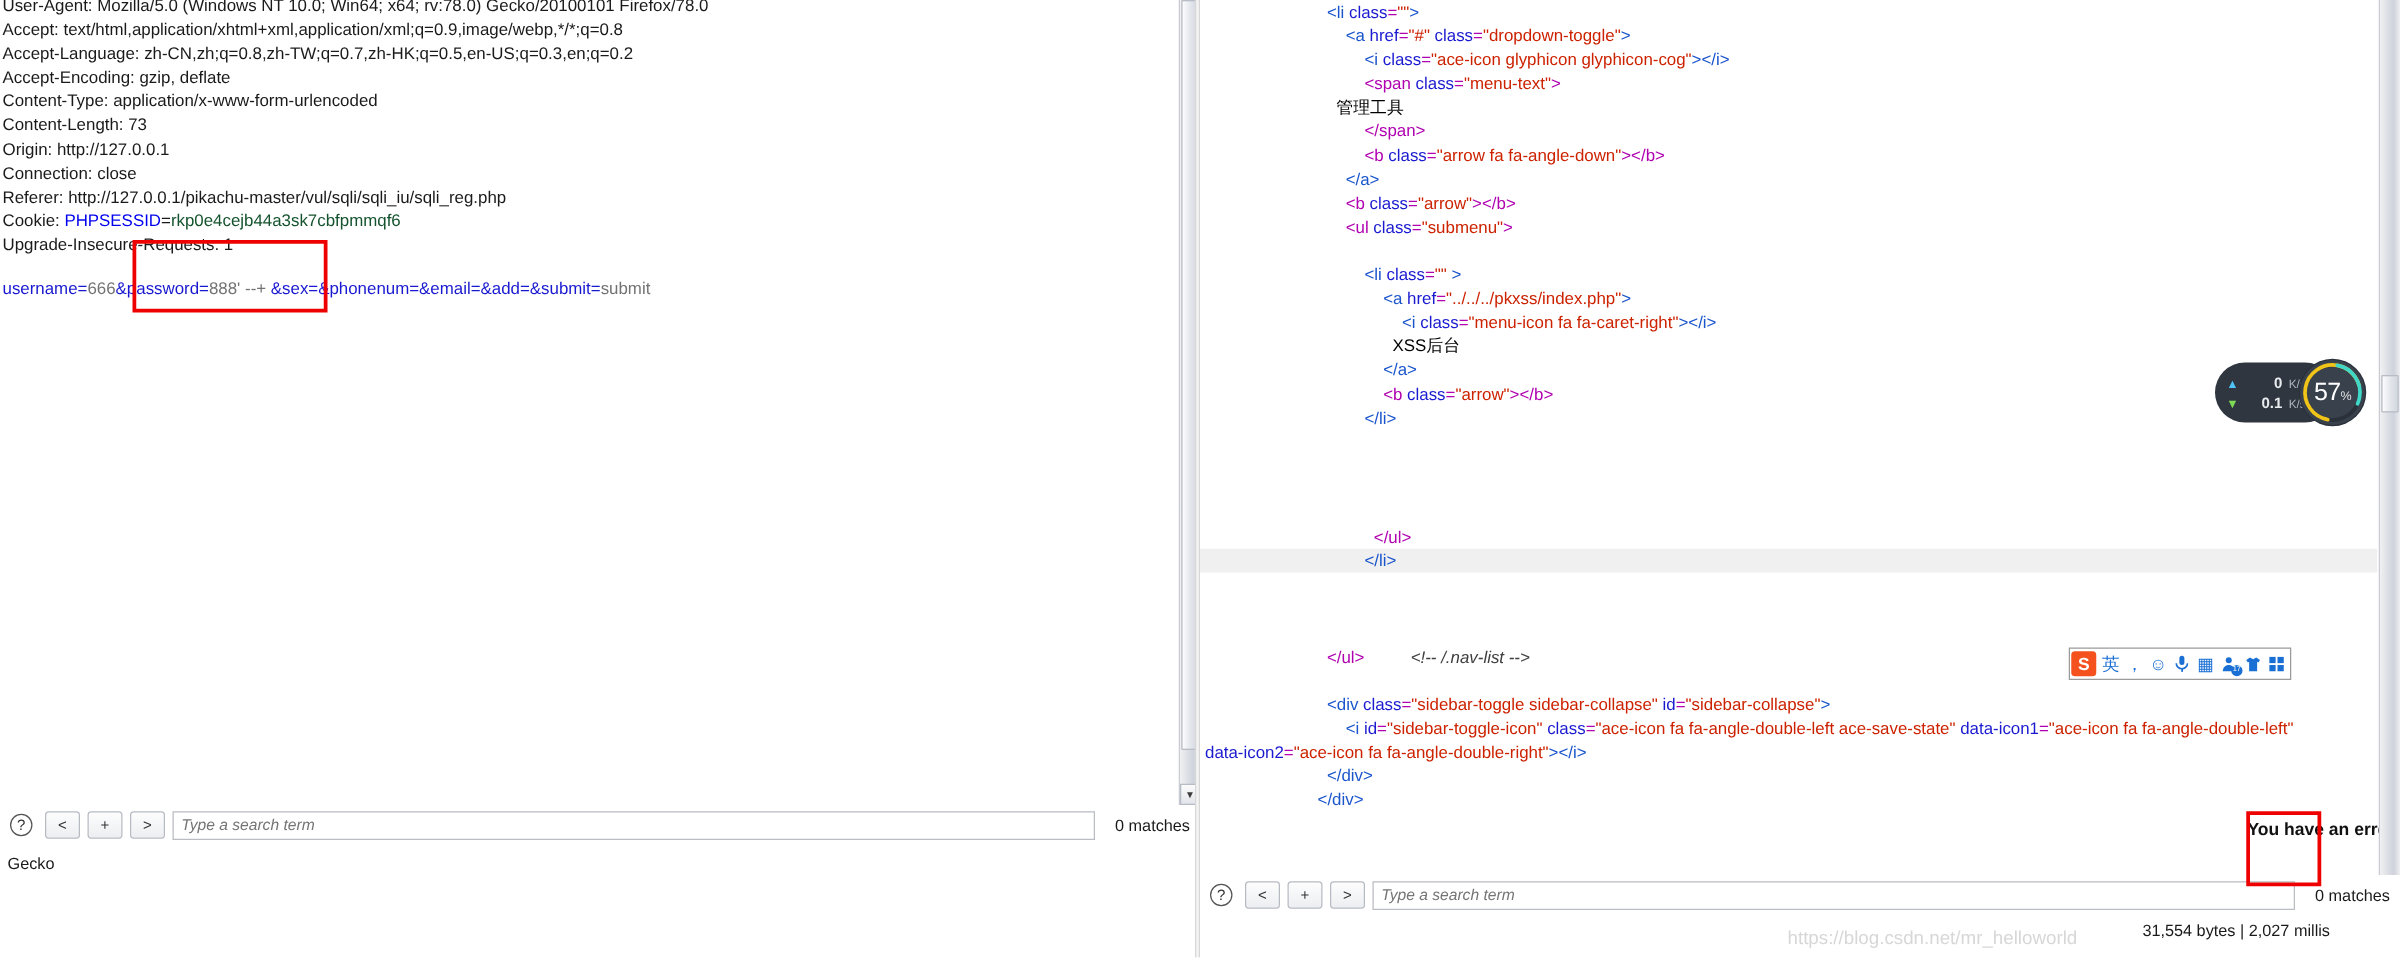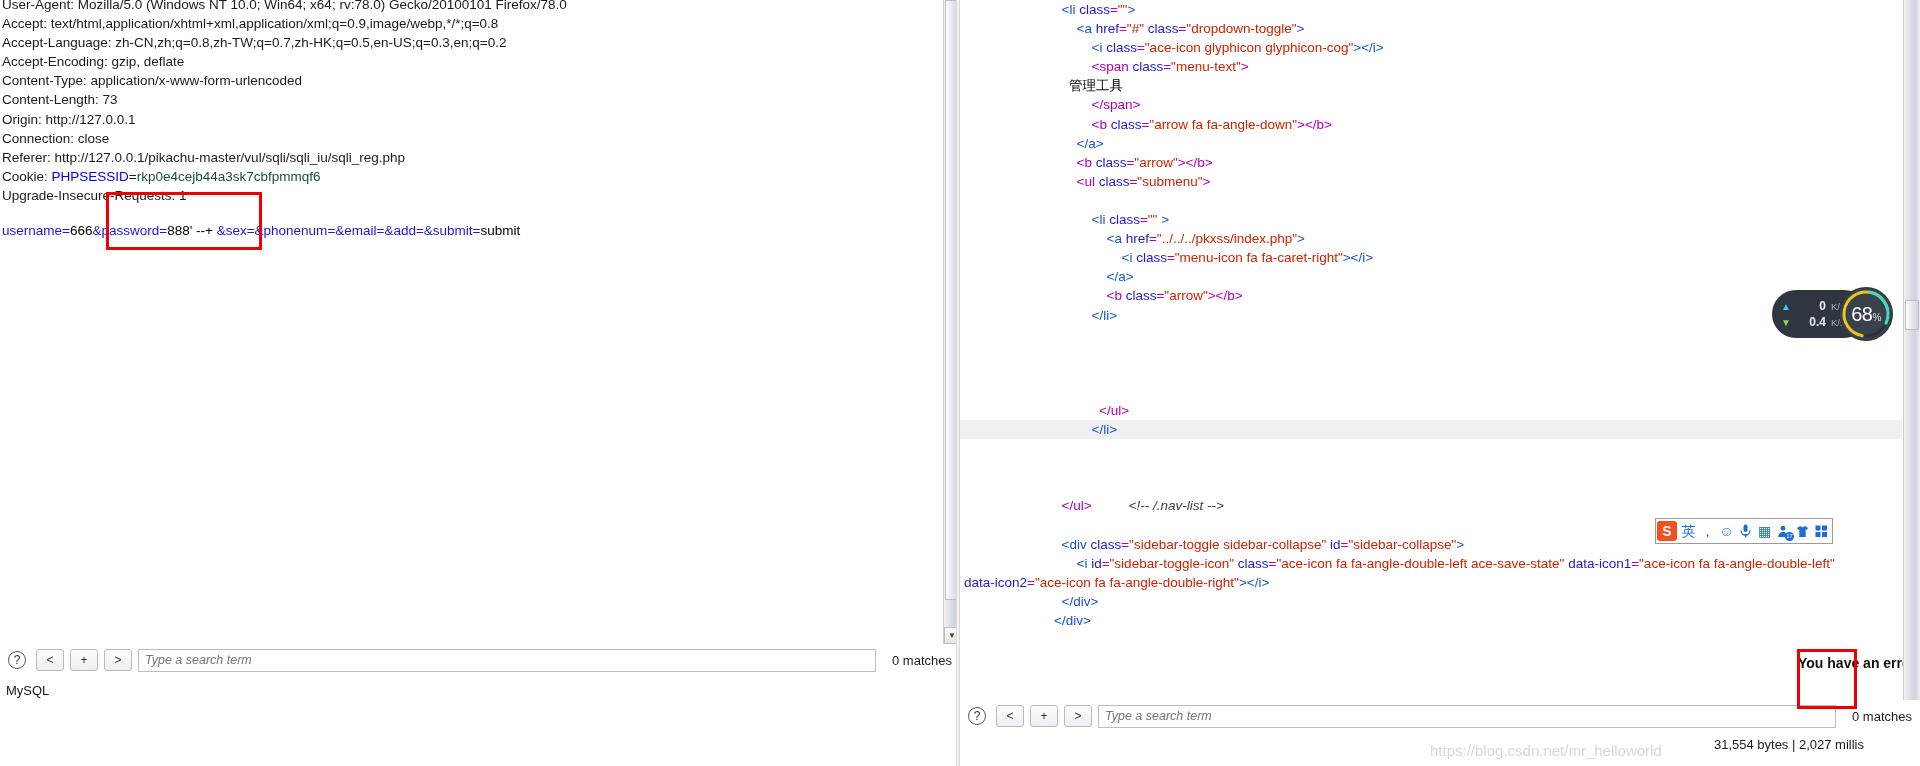--- a/index.html
+++ b/index.html
@@ -53,21 +53,21 @@
   .post-body {
     position: absolute;
     left: 2px;
     top: 221px;
     font-size: 13.5px;
     line-height: 19.1px;
     white-space: pre;
     font-family: "Liberation Sans", sans-serif;
   }
   .post-body .pb-blue { color: #1818d0; }
-  .post-body .pb-red  { color: #000000; }
+  .post-body .pb-red  { color: #737373; }
 
   
   .annot-box {
     position: absolute;
     border: 3px solid #ee0000;
     background: transparent;
     pointer-events: none;
   }
   #annot-password { left: 106px; top: 192px; width: 156px; height: 58px; }
   #annot-sqlerr   { left: 1797px; top: 649px; width: 60px; height: 60px; }
@@ -356,21 +356,21 @@
 
     <div class="search-bar">
       <div class="help-icon">?</div>
       <div class="nav-btn">&lt;</div>
       <div class="nav-btn">+</div>
       <div class="nav-btn">&gt;</div>
       <input class="search-input" type="text" placeholder="Type a search term" style="">
       <div class="matches">0 matches</div>
     </div>
 
-    <div class="status-line" id="request-status">MySQL</div>
+    <div class="status-line" id="request-status">Gecko</div>
   </div>
 
   <div class="panel-divider"></div>
 
   <div class="panel" id="response-panel">
     <div class="panel-body">
       <div class="code-view" id="resp-code">
           <div class="code-line"><span>                          </span><span class="tok-tag">&lt;li </span><span class="tok-attr">class</span><span class="tok-punct">=</span><span class="tok-val">""</span><span class="tok-tag">&gt;</span></div>
           <div class="code-line"><span>                              </span><span class="tok-tag">&lt;a </span><span class="tok-attr">href</span><span class="tok-punct">=</span><span class="tok-val">"#"</span><span class="tok-attr"> class</span><span class="tok-punct">=</span><span class="tok-val">"dropdown-toggle"</span><span class="tok-tag">&gt;</span></div>
           <div class="code-line"><span>                                  </span><span class="tok-tag">&lt;i </span><span class="tok-attr">class</span><span class="tok-punct">=</span><span class="tok-val">"ace-icon glyphicon glyphicon-cog"</span><span class="tok-tag">&gt;&lt;/i&gt;</span></div>
@@ -378,20 +378,21 @@
           <div class="code-line"><span>                            </span><span class="tok-text">管理工具</span></div>
           <div class="code-line"><span>                                  </span><span class="tok-punct">&lt;/span&gt;</span></div>
           <div class="code-line"><span>                                  </span><span class="tok-punct">&lt;b </span><span class="tok-attr">class</span><span class="tok-punct">=</span><span class="tok-val">"arrow fa fa-angle-down"</span><span class="tok-punct">&gt;&lt;/b&gt;</span></div>
           <div class="code-line"><span>                              </span><span class="tok-tag">&lt;/a&gt;</span></div>
           <div class="code-line"><span>                              </span><span class="tok-punct">&lt;b </span><span class="tok-attr">class</span><span class="tok-punct">=</span><span class="tok-val">"arrow"</span><span class="tok-punct">&gt;&lt;/b&gt;</span></div>
           <div class="code-line"><span>                              </span><span class="tok-punct">&lt;ul </span><span class="tok-attr">class</span><span class="tok-punct">=</span><span class="tok-val">"submenu"</span><span class="tok-punct">&gt;</span></div>
           <div class="code-line">&nbsp;</div>
           <div class="code-line"><span>                                  </span><span class="tok-tag">&lt;li </span><span class="tok-attr">class</span><span class="tok-punct">=</span><span class="tok-val">""</span><span class="tok-tag"> &gt;</span></div>
           <div class="code-line"><span>                                      </span><span class="tok-tag">&lt;a </span><span class="tok-attr">href</span><span class="tok-punct">=</span><span class="tok-val">"../../../pkxss/index.php"</span><span class="tok-tag">&gt;</span></div>
           <div class="code-line"><span>                                          </span><span class="tok-tag">&lt;i </span><span class="tok-attr">class</span><span class="tok-punct">=</span><span class="tok-val">"menu-icon fa fa-caret-right"</span><span class="tok-tag">&gt;&lt;/i&gt;</span></div>
+          <div class="code-line"><span>                                        </span><span class="tok-text">XSS后台</span></div>
           <div class="code-line"><span>                                      </span><span class="tok-tag">&lt;/a&gt;</span></div>
           <div class="code-line"><span>                                      </span><span class="tok-punct">&lt;b </span><span class="tok-attr">class</span><span class="tok-punct">=</span><span class="tok-val">"arrow"</span><span class="tok-punct">&gt;&lt;/b&gt;</span></div>
           <div class="code-line"><span>                                  </span><span class="tok-tag">&lt;/li&gt;</span></div>
           <div class="code-line">&nbsp;</div>
           <div class="code-line">&nbsp;</div>
           <div class="code-line">&nbsp;</div>
           <div class="code-line">&nbsp;</div>
           <div class="code-line"><span>                                    </span><span class="tok-punct">&lt;/ul&gt;</span></div>
           <div class="code-line shaded"><span>                                  </span><span class="tok-tag">&lt;/li&gt;</span></div>
           <div class="code-line">&nbsp;</div>
@@ -428,31 +429,31 @@
 
   <div id="net-widget">
     <div id="net-pill">
       <div class="net-row">
         <span class="arrow-up">▲</span>
         <span class="val">0</span>
         <span class="unit">K/s</span>
       </div>
       <div class="net-row">
         <span class="arrow-down">▼</span>
-        <span class="val">0.4</span>
+        <span class="val">0.1</span>
         <span class="unit">K/s</span>
       </div>
     </div>
     <div id="cpu-gauge">
       <svg width="52" height="52" viewBox="0 0 52 52">
         <circle cx="26" cy="26" r="22" fill="none" stroke="#2b313a" stroke-width="3"></circle>
         <circle cx="26" cy="26" r="22" fill="none" stroke="#f0c419" stroke-width="3" stroke-linecap="round" stroke-dasharray="94 44" transform="rotate(100 26 26)"></circle>
         <circle cx="26" cy="26" r="22" fill="none" stroke="#3fd8c8" stroke-width="3" stroke-linecap="round" stroke-dasharray="40 98" transform="rotate(-80 26 26)"></circle>
       </svg>
-      <span class="cpu-text"><span>68</span><span class="cpu-pct">%</span></span>
+      <span class="cpu-text"><span>57</span><span class="cpu-pct">%</span></span>
     </div>
   </div>
 
   <div id="ime-bar">
     <div id="ime-logo">S</div>
     <div class="ime-item">英</div>
     <div class="ime-item">，</div>
     <div class="ime-item">☺</div>
     <div class="ime-item">
       <svg width="11" height="14" viewBox="0 0 11 14">

